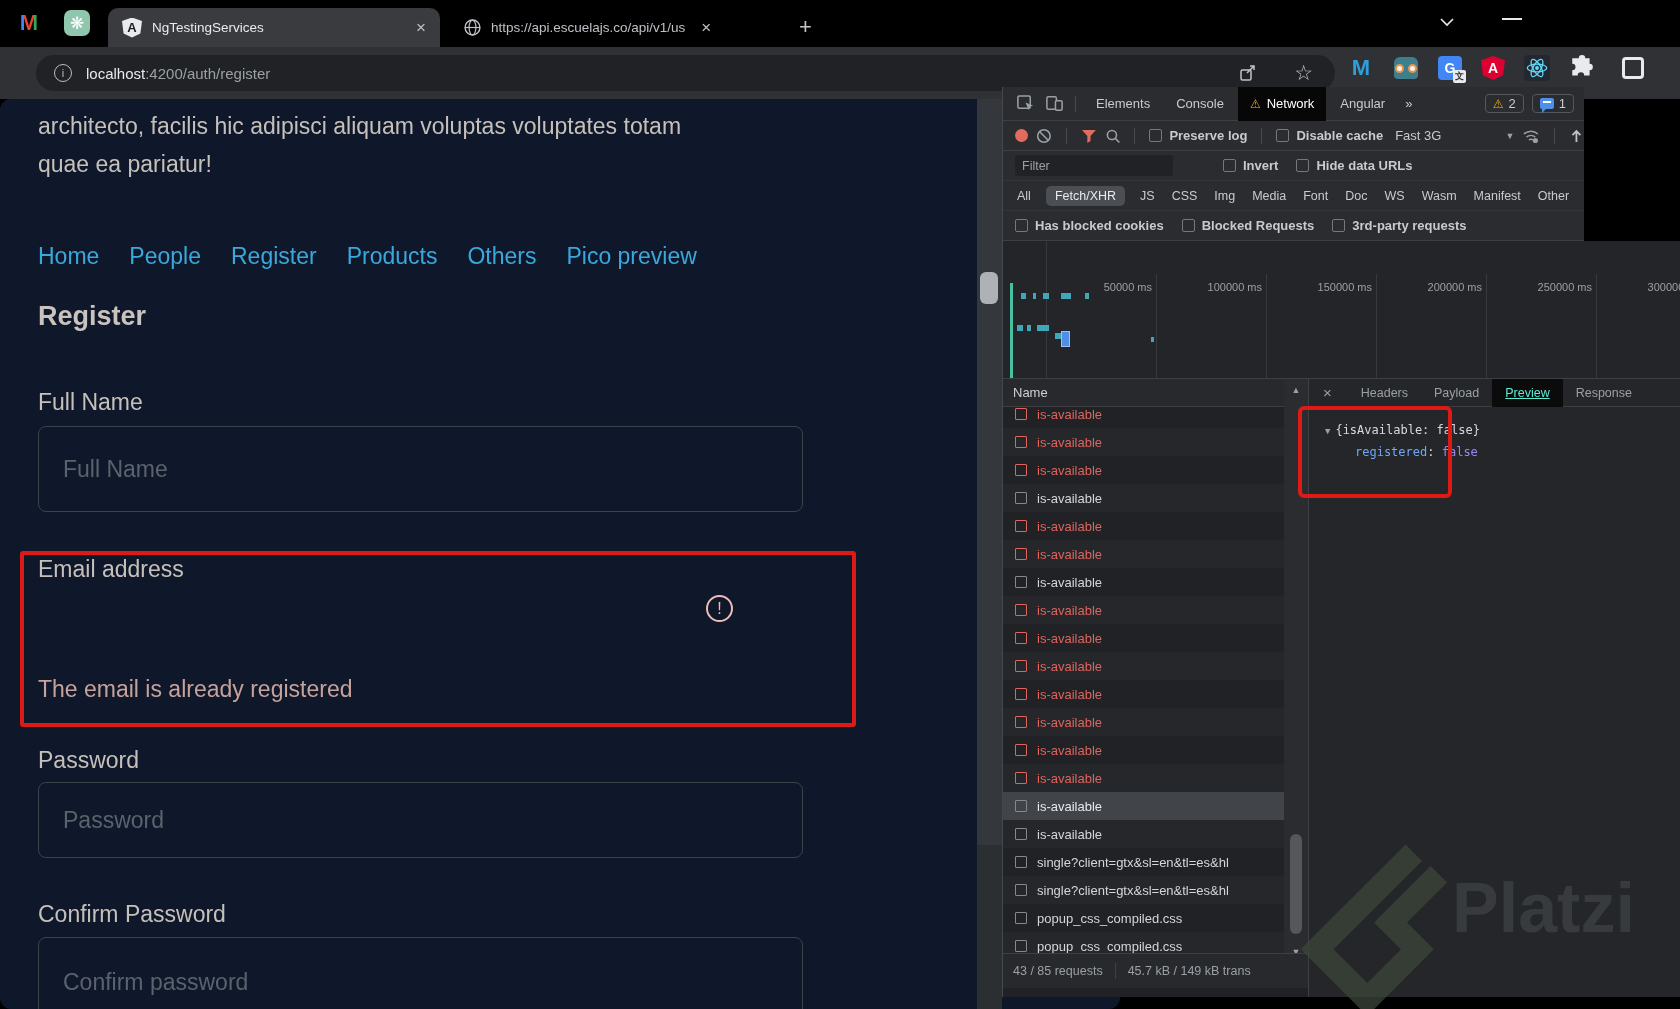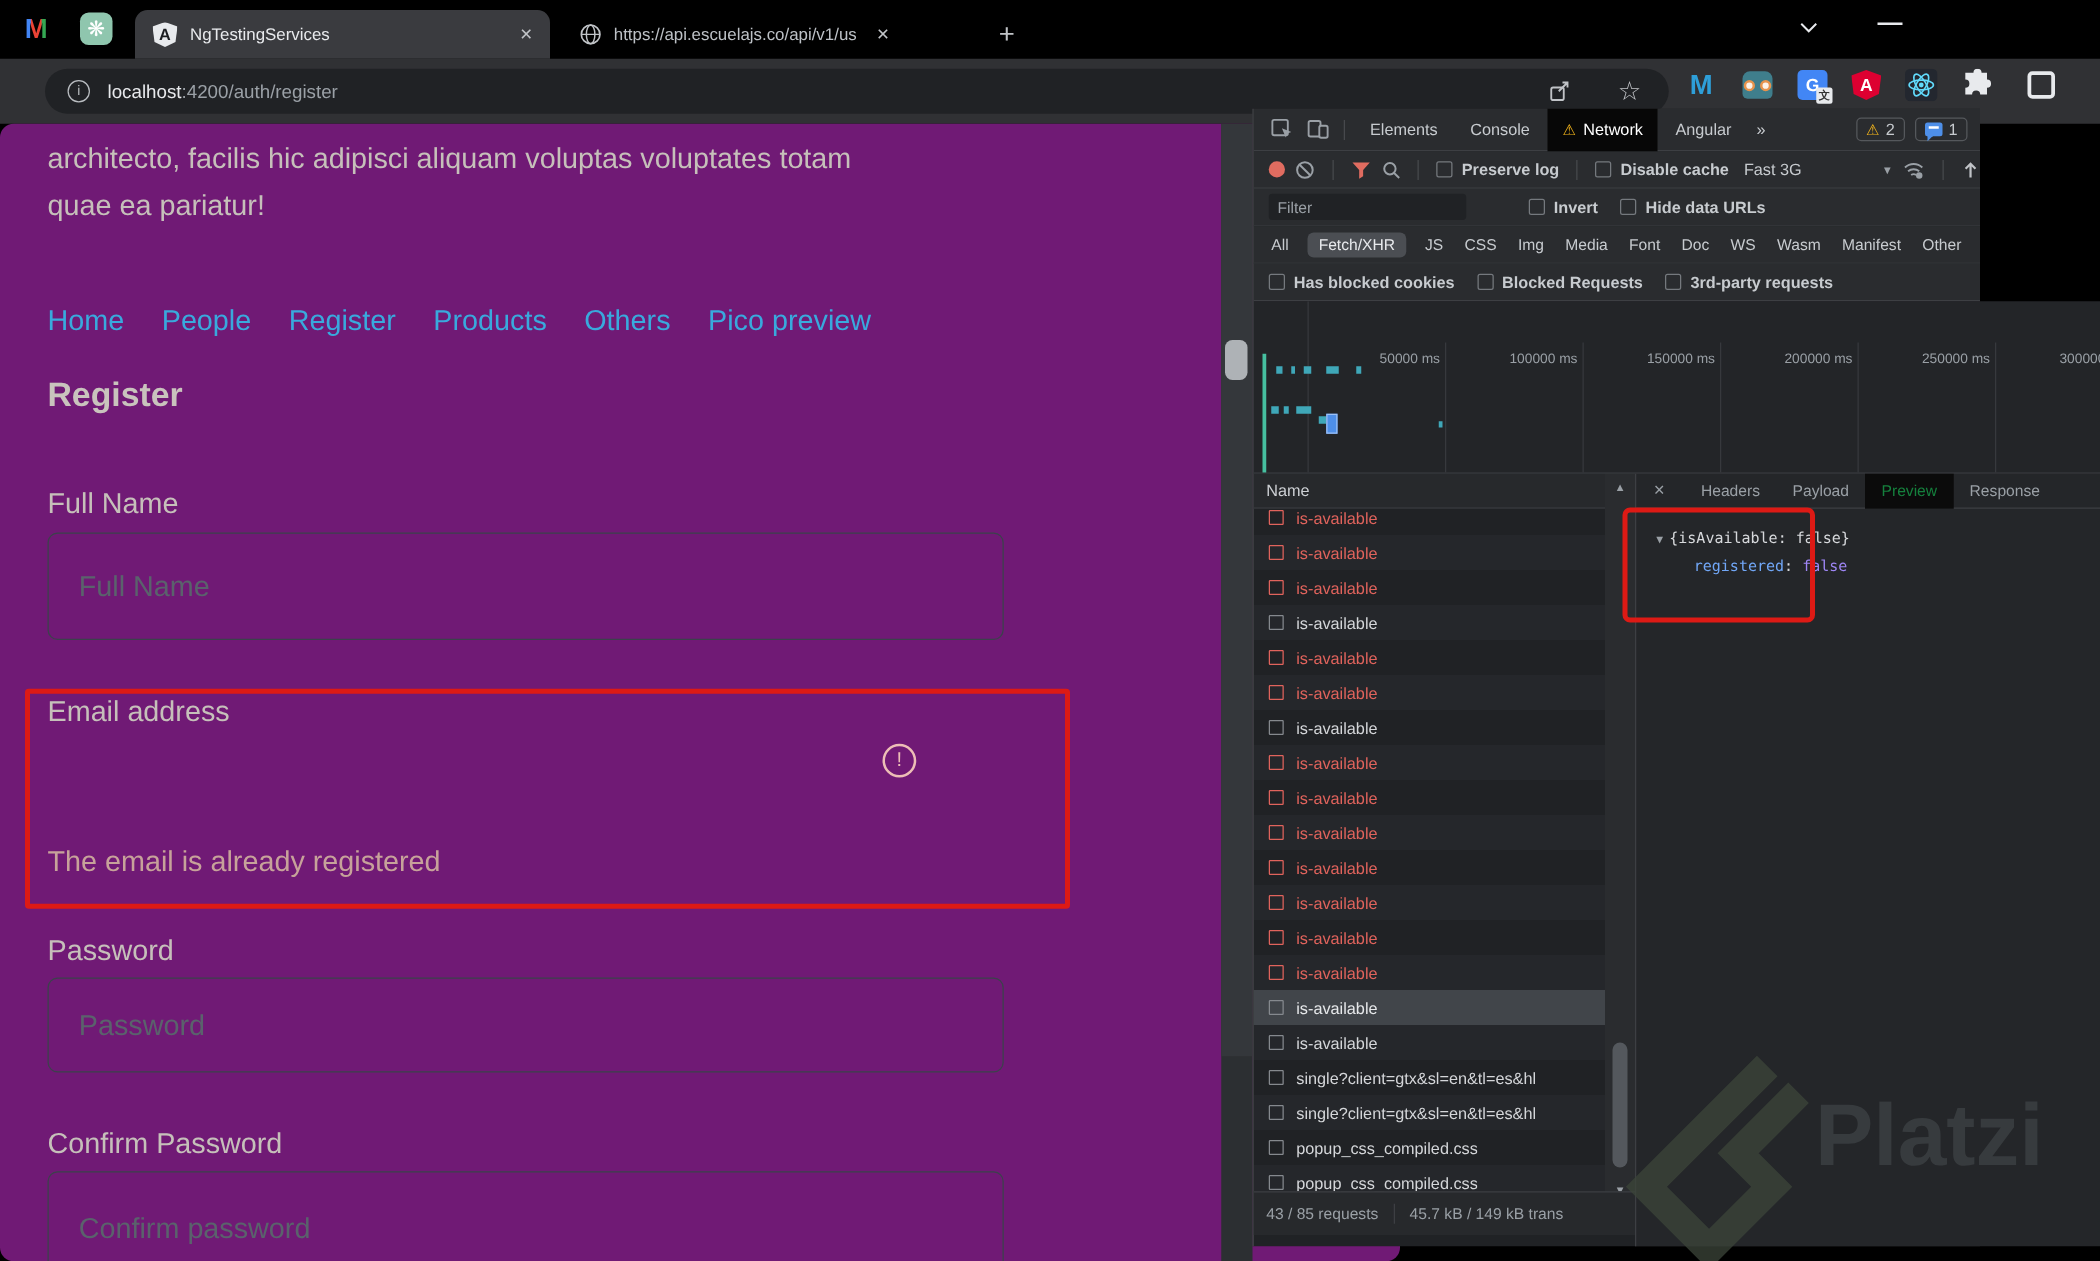--- a/index.html
+++ b/index.html
@@ -41,21 +41,21 @@
   .robot i { position:absolute; top:7px; width:9px; height:9px; border:2px solid #e8944d; border-radius:50%; background:#fcf3ea; }
   .robot i.l{ left:1px; } .robot i.r{ right:1px; }
   .gtrans { width:24px; height:24px; background:#4286f5; border-radius:4px; color:#fff; font-size:14px;
     display:flex; align-items:center; justify-content:center; position:relative; }
   .gtrans b { position:absolute; right:-4px; bottom:-3px; width:13px; height:13px; background:#e8eaed; color:#333;
     font-size:9px; display:flex; align-items:center; justify-content:center; border-radius:2px; }
   .angext { width:24px; height:24px; background:#dd0031; clip-path:polygon(50% 0,100% 18%,92% 80%,50% 100%,8% 80%,0 18%);
     color:#fff; font-size:14px; display:flex; align-items:center; justify-content:center; }
   .profile-box { width:22px; height:22px; border:3px solid #e8eaed; border-radius:4px; margin-left:8px; }
   
-  .page { position:absolute; left:0; top:99px; width:1120px; height:910px; background:#701a75; overflow:hidden;border-radius:11px; }
+  .page { position:absolute; left:0; top:99px; width:1120px; height:910px; background:#0f172a; overflow:hidden;border-radius:11px; }
   .intro { position:absolute; left:38px; top:8px; width:700px; font-size:23px; line-height:38px; color:#c6c0ba; }
   .nav { position:absolute; left:38px; top:144px; display:flex; gap:30px; font-size:23px; }
   .nav a { color:#39a9dd; text-decoration:none; }
   .h1 { position:absolute; left:38px; top:202px; font-size:27px; font-weight:bold; color:#c9c3bd; }
   .f-label { position:absolute; left:38px; font-size:23px; color:#c6c0ba; }
   .f-input { position:absolute; left:38px; width:765px; background:transparent; border:1px solid #3b424b;
     border-radius:8px; font-size:23px; color:#d6d1cd; padding:0 24px; font-family:"Liberation Sans",sans-serif; outline:none; }
   .f-input::placeholder { color:#5a626c; }
   .f-input.invalid { border-color:#a8423c; }
   .excl { position:absolute; left:706px; top:496px; width:27px; height:27px; border:2px solid #edbeb6; border-radius:50%;
@@ -116,21 +116,21 @@
   .net-scroll { position:absolute; left:281px; top:292px; width:24px; height:584px; background:#2a2c2f; }
   .net-scroll .btn { position:absolute; left:0; width:24px; height:22px; color:#9aa0a6; font-size:9px; display:flex; align-items:center; justify-content:center; }
   .net-scroll .thumb { position:absolute; left:6px; top:455px; width:12px; height:100px; background:#54585d; border-radius:6px; }
   .statusbar { position:absolute; left:0; top:866px; width:305px; height:35px; background:#27292c; border-top:1px solid #3d3f43;
     display:flex; align-items:center; gap:12px; padding-left:10px; color:#9aa0a6; font-size:12.5px; overflow:hidden; white-space:nowrap; }
   
   .detail { position:absolute; left:305px; top:292px; width:373px; height:618px; background:#242629; border-left:1px solid #3d3f43; }
   .detail-tabs { height:28px; display:flex; align-items:center; border-bottom:1px solid #3d3f43; font-size:12.5px; color:#9aa0a6; }
   .detail-tabs .x { margin:0 16px 0 14px; font-size:15px; }
   .dtab { padding:0 13px; height:28px; display:flex; align-items:center; }
-  .dtab.active { background:#0b0b0b; color:#15803d; }
+  .dtab.active { background:#0b0b0b; color:#5eead4;text-decoration:underline; }
   .json { font-family:"DejaVu Sans Mono", monospace; font-size:12px; padding:13px 0 0 16px; line-height:21px; color:#d7d9dc; }
   .json .tri { color:#9aa0a6; font-size:9px; margin-right:5px; }
   .json .key { color:#71a7f7; }
   .json .val { color:#9e86f5; }
   .json .indent { padding-left:30px; }
   
   .wm { position:absolute; z-index:40; pointer-events:none; }
   .wm-text { left:1452px; top:868px; font-size:70px; font-weight:bold; color:#3a3e41; opacity:.9; font-family:"Liberation Sans",sans-serif; }
   svg { display:block; }
 </style>

